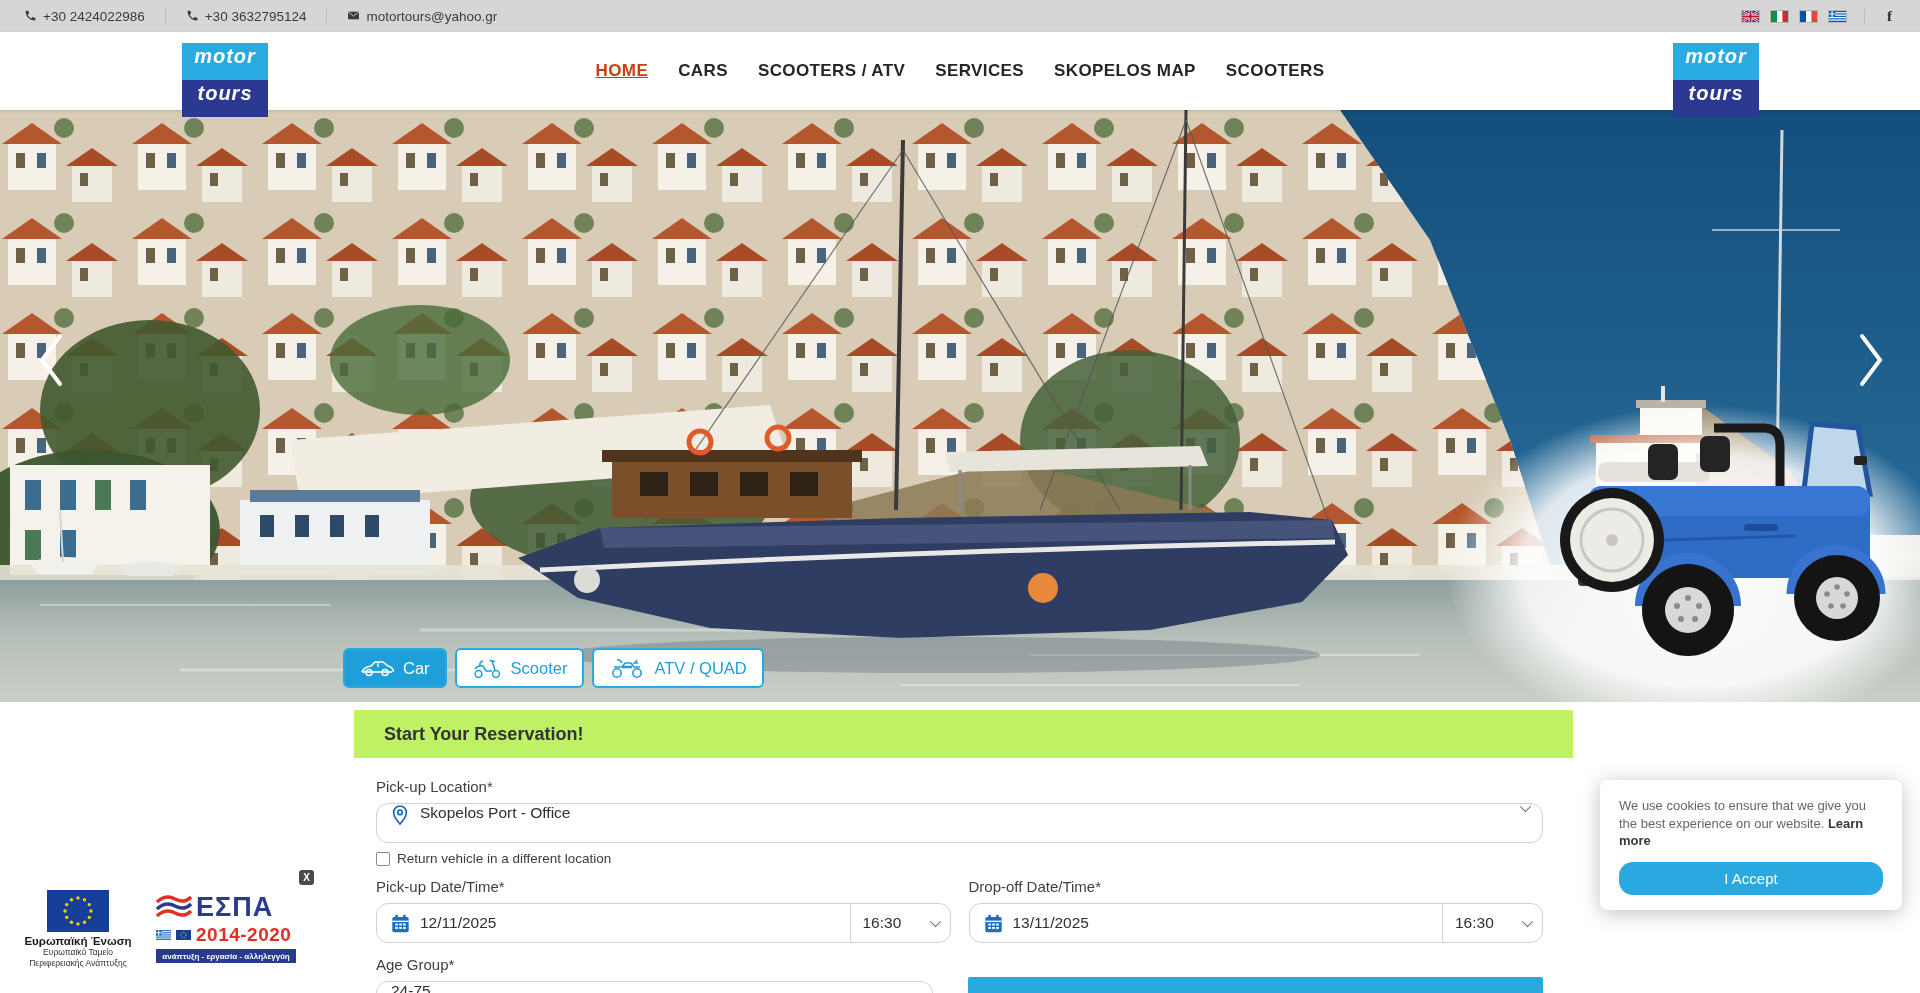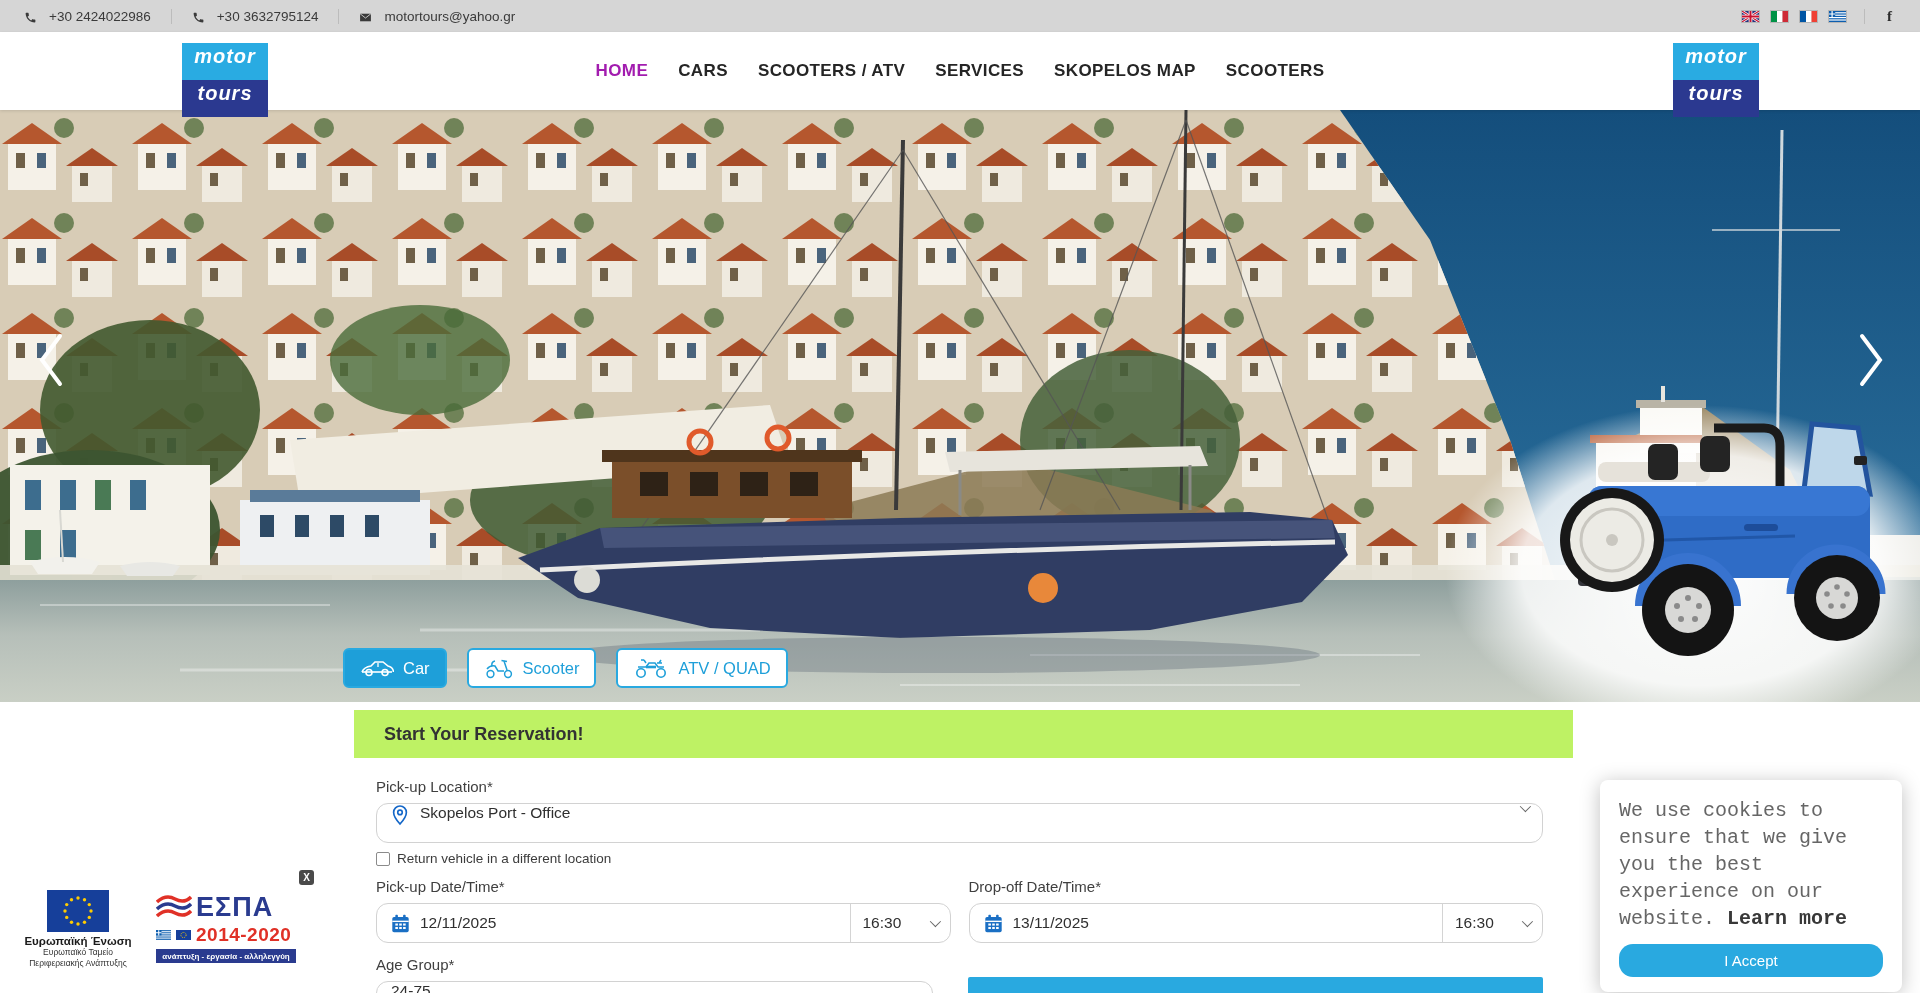--- a/index.html
+++ b/index.html
@@ -3,47 +3,47 @@
 <meta charset="utf-8">
 <style>
   * { margin:0; padding:0; box-sizing:border-box; }
   html,body { width:1920px; height:993px; overflow:hidden; background:#fff;
     font-family:"Liberation Sans", sans-serif; }
   .page { position:relative; width:1920px; height:993px; overflow:hidden; background:#fff; }
 
   
   .topbar { position:absolute; top:0; left:0; width:100%; height:32px; background:#d6d6d6;
     display:flex; align-items:center; padding:0 24px; color:#3a3a3a; font-size:13.5px; }
-  .topbar-item { display:flex; align-items:flex-end; gap:12px; }
+  .topbar-item { display:flex; align-items:flex-start; gap:6px; }
   .topbar-sep { width:1px; height:15px; background:#bcbcbc; margin:0 20px; }
   .topbar-right { margin-left:auto; display:flex; align-items:center; gap:12px; }
   .flag { width:17px; height:11px; display:block; box-shadow:0 0 0 1px rgba(0,0,0,.15); cursor:pointer; }
   .fb { font-weight:bold; font-size:15px; color:#2c2c2c; font-family:"Liberation Serif", serif; cursor:pointer; padding:0 4px;}
   .ticon { width:13px; height:13px; fill:#3a3a3a; }
 
   
   .navbar { position:absolute; top:32px; left:0; width:100%; height:78px; background:#fff; z-index:5;
     box-shadow:0 1px 3px rgba(0,0,0,.12); }
   .logo { position:absolute; top:11px; width:86px; cursor:pointer; }
   .logo.left { left:182px; } .logo.right { left:1673px; }
   .logo div { color:#fff; font-weight:bold; font-style:italic; font-size:20px; letter-spacing:1px;
     text-align:center; padding:1px 4px 12px; line-height:24px; }
   .logo .l1 { background:#29abe2; } .logo .l2 { background:#2b3990; }
   .nav-menu { position:absolute; left:0; right:0; top:0; height:78px; display:flex; align-items:center;
     justify-content:center; gap:30px; }
   .nav-item { font-size:17px; font-weight:bold; letter-spacing:.4px; color:#252525; cursor:pointer; }
-  .nav-item.active { color:#a21caf; }
+  .nav-item.active { color:#c2410c;text-decoration:underline; }
 
   
   .hero { position:absolute; top:110px; left:0; width:1920px; height:592px; overflow:hidden; }
   .hero svg.scene { position:absolute; inset:0; display:block; }
   .car-arrow { position:absolute; top:212px; width:44px; height:76px; cursor:pointer; z-index:6; }
   .car-arrow.left { left:30px; } .car-arrow.right { left:1848px; }
 
-  .veh-tabs { position:absolute; top:648px; left:343px; display:flex; gap:20px; z-index:7; }
+  .veh-tabs { position:absolute; top:648px; left:343px; display:flex; gap:8px; z-index:7; }
   .veh-tab { height:40px; display:flex; align-items:center; gap:9px; padding:0 15px;
     border-radius:6px; border:2px solid #29a9e0; background:#fff; color:#1e9fd9;
     font-size:16.5px; cursor:pointer; }
   .veh-tab.active { background:#1e9fd9; color:#fff; }
   .veh-tab svg { display:block; }
 
   
   .content { position:absolute; top:702px; left:0; width:1920px; height:291px; background:#fff; }
   .panel { position:absolute; left:346px; top:8px; width:1227px; }
   .panel-header { background:#bef264; height:48px; display:flex; align-items:center;
@@ -68,21 +68,21 @@
     border-left:1px solid #d4d4d4; gap:8px; font-size:15.5px; }
   .age-row { display:flex; margin-top:13px; }
   .age-col { width:557px; }
   .btn-col { width:575px; margin-left:auto; align-self:flex-end; }
   .search-btn { width:100%; height:44px; background:#29a9e0; color:#fff; border:none; border-radius:2px;
     font-size:16.5px; font-weight:bold; letter-spacing:.6px; cursor:pointer; font-family:inherit; }
 
   
   .cookie { position:absolute; left:1600px; top:780px; width:302px; border-radius:8px; background:#fff;
     box-shadow:0 3px 20px rgba(0,0,0,.25); padding:17px 19px 15px; z-index:20; }
-  .cookie-msg { font-size:20px; line-height:1.35; color:#666;font-family:Liberation Mono, monospace; }
+  .cookie-msg { font-size:13px; line-height:1.35; color:#666; }
   .cookie-msg a { color:#383838; font-weight:bold; text-decoration:none; cursor:pointer; }
   .accept-btn { margin-top:12px; width:100%; height:33px; background:#29a9e0; color:#fff; border:none;
     border-radius:14px; font-size:15px; cursor:pointer; font-family:inherit; }
 
   
   .eu-banner { position:absolute; left:8px; top:868px; width:315px; height:120px; z-index:15; }
   .banner-close { position:absolute; left:291px; top:2px; width:15px; height:15px; background:#4a4a4a;
     color:#fff; border-radius:3px; font-size:10px; line-height:15px; text-align:center; font-weight:bold;
     cursor:pointer; }
   .eu-logo { position:absolute; left:0; top:22px; width:140px; text-align:center; }

